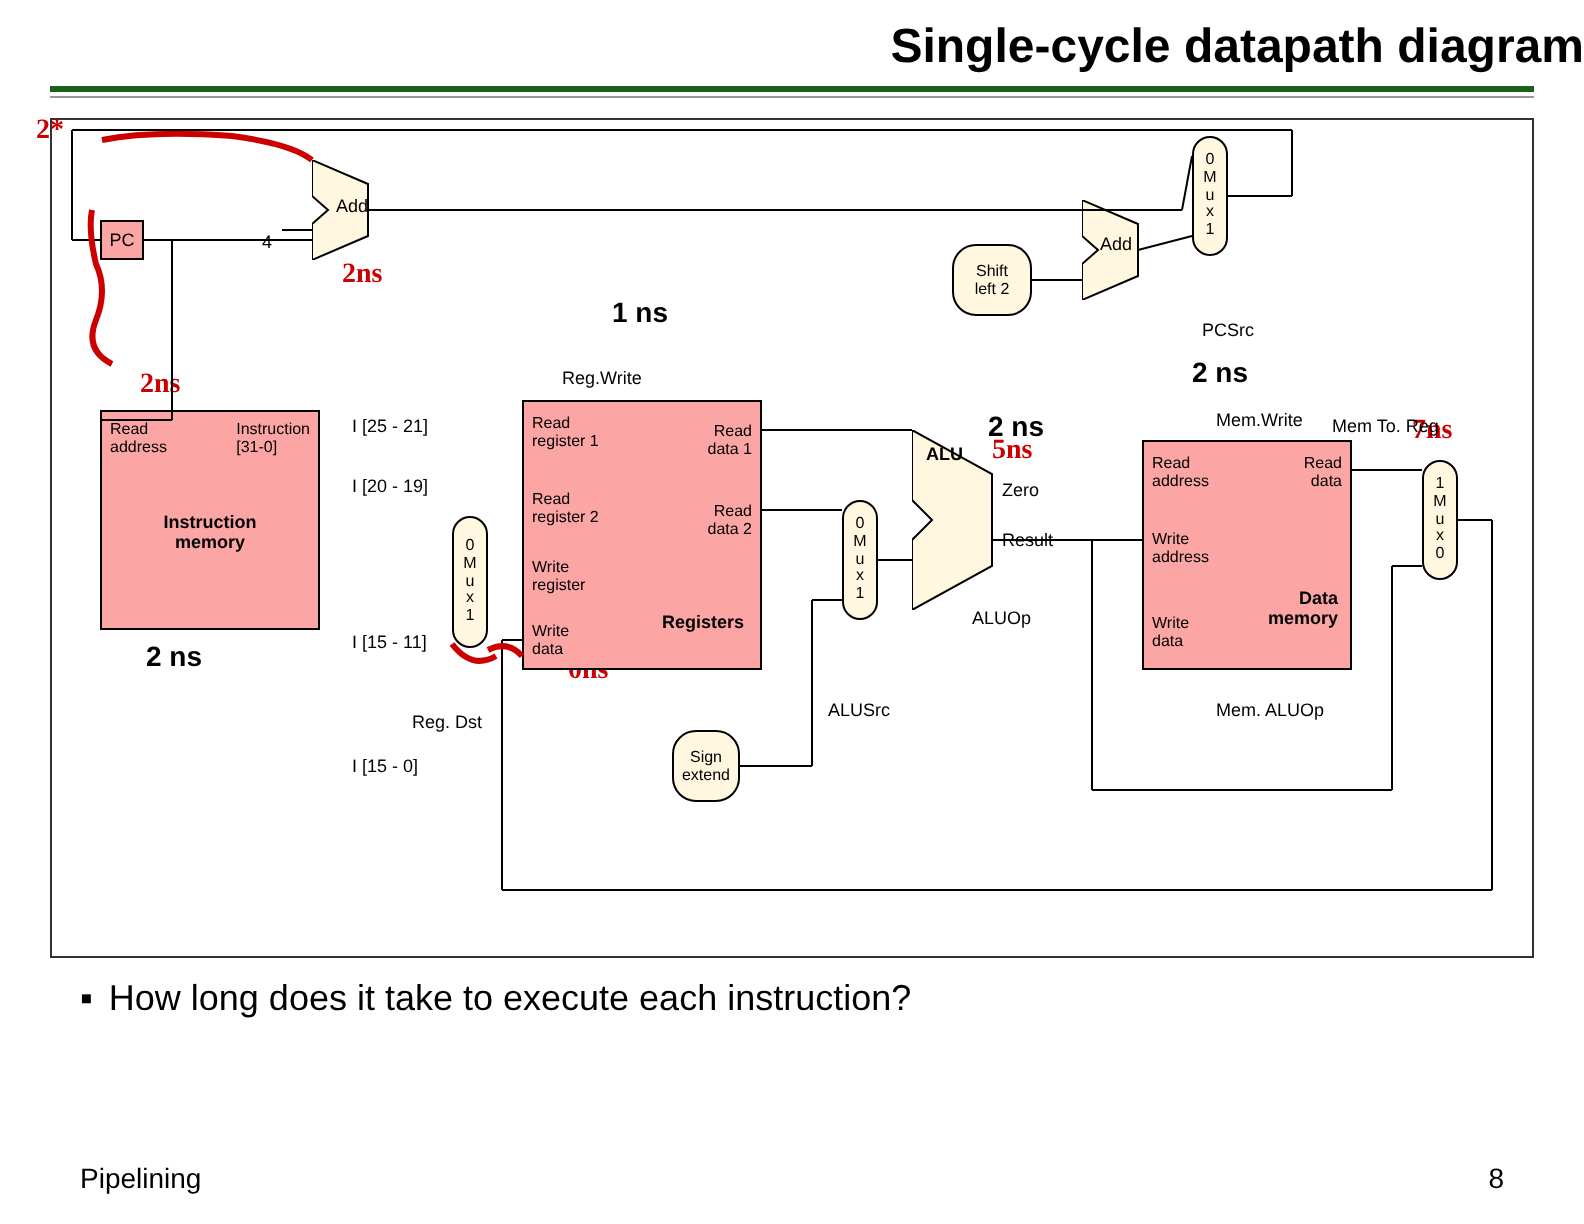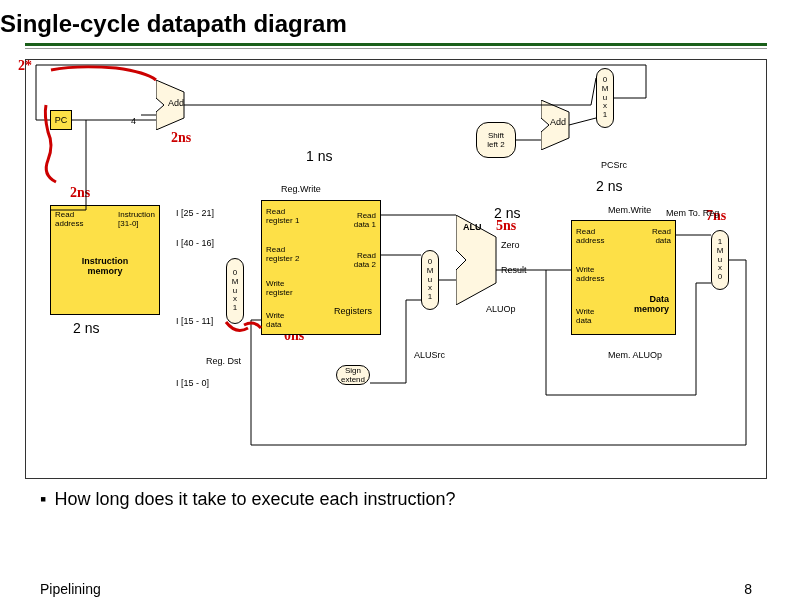--- a/index.html
+++ b/index.html
@@ -1,28 +1,28 @@
 <!DOCTYPE html>
 <html><head>
   <meta charset="utf-8">
   <style>
     * { margin: 0; padding: 0; box-sizing: border-box; }
     body { width: 792px; height: 612px; font-family: Arial, sans-serif; background: #fff; position: relative; }
-    .title { text-align: left; font-size: 24px; font-weight: bold; padding: 10px 0 5px; }
+    .title { text-align: right; font-size: 24px; font-weight: bold; padding: 10px 0 5px; }
     .title-underline { border-bottom: 3px solid #1a5f1a; margin: 0 25px 2px; }
     .title-underline2 { border-bottom: 1px solid #999; margin: 0 25px; }
     .canvas { position: relative; width: 742px; height: 420px; margin: 10px 25px; border: 1px solid #333; }
     .question { margin: 10px 40px; font-size: 18px; }
     .footer { position: absolute; bottom: 15px; width: 100%; display: flex; justify-content: space-between; padding: 0 40px; font-size: 14px; }
-    .box { position: absolute; border: 1px solid #000; background: #fde047; font-size: 9px; text-align: center; display: flex; align-items: center; justify-content: center; }
+    .box { position: absolute; border: 1px solid #000; background: #fca5a5; font-size: 9px; text-align: center; display: flex; align-items: center; justify-content: center; }
     .rounded { background: #fff7e0; border-radius: 12px; }
     .mux { flex-direction: column; font-size: 8px; line-height: 1.1; padding: 2px; }
     .lbl { position: absolute; font-size: 9px; }
     .control { position: absolute; font-size: 9px; color: #000; }
-    .timing { position: absolute; font-size: 14px; font-weight: normal; }
+    .timing { position: absolute; font-size: 14px; font-weight: bold; }
     .annotation { position: absolute; color: #c00; font-size: 14px; font-weight: bold; font-family: 'Comic Sans MS', cursive; }
     .red-stroke { stroke: #c00; stroke-width: 3; fill: none; }
     svg.wires { position: absolute; top: 0; left: 0; width: 100%; height: 100%; pointer-events: none; }
     .alu-shape { position: absolute; }
   </style>
 </head>
 <body>
 
 <div class="title">Single-cycle datapath diagram</div>
 <div class="title-underline"></div>
@@ -73,21 +73,21 @@
 address</div>
     <div style="position:absolute;top:4px;right:4px;font-size:8px;text-align:left;white-space:pre-line">Instruction
 [31-0]</div>
     <div style="position:absolute;top:50px;width:100%;font-size:9px;font-weight:bold;white-space:pre-line">Instruction
 memory</div>
   </div>
 
   <div class="timing" style="top:260px;left:47px">2 ns</div>
 
   <div class="lbl" style="top:148px;left:150px">I [25 - 21]</div>
-  <div class="lbl" style="top:178px;left:150px">I [40 - 16]</div>
+  <div class="lbl" style="top:178px;left:150px">I [20 - 19]</div>
   <div class="lbl" style="top:256px;left:150px">I [15 - 11]</div>
   <div class="lbl" style="top:318px;left:150px">I [15 - 0]</div>
 
   <div class="box rounded mux" style="top:198px;left:200px;width:18px;height:66px">
     <span>0</span>
     <span>M</span>
     <span>u</span>
     <span>x</span>
     <span>1</span>
   </div>
@@ -101,24 +101,24 @@
     <div style="position:absolute;top:44px;left:4px;font-size:8px;text-align:left;white-space:pre-line">Read
 register 2</div>
     <div style="position:absolute;top:78px;left:4px;font-size:8px;text-align:left;white-space:pre-line">Write
 register</div>
     <div style="position:absolute;top:110px;left:4px;font-size:8px;text-align:left;white-space:pre-line">Write
 data</div>
     <div style="position:absolute;top:10px;right:4px;font-size:8px;text-align:right;white-space:pre-line">Read
 data 1</div>
     <div style="position:absolute;top:50px;right:4px;font-size:8px;text-align:right;white-space:pre-line">Read
 data 2</div>
-    <div style="position:absolute;bottom:18px;right:8px;font-size:9px;font-weight:normal">Registers</div>
-  </div>
-
-  <div class="box rounded" style="top:305px;left:310px;width:34px;height:20px;white-space:pre-line;font-size:8px"><span>Sign
+    <div style="position:absolute;bottom:18px;right:8px;font-size:9px;font-weight:bold">Registers</div>
+  </div>
+
+  <div class="box rounded" style="top:305px;left:310px;width:34px;height:36px;white-space:pre-line;font-size:8px"><span>Sign
 extend</span></div>
 
   <div class="box rounded mux" style="top:190px;left:395px;width:18px;height:60px">
     <span>0</span>
     <span>M</span>
     <span>u</span>
     <span>x</span>
     <span>1</span>
   </div>
   <div class="control" style="top:290px;left:388px">ALUSrc</div>

